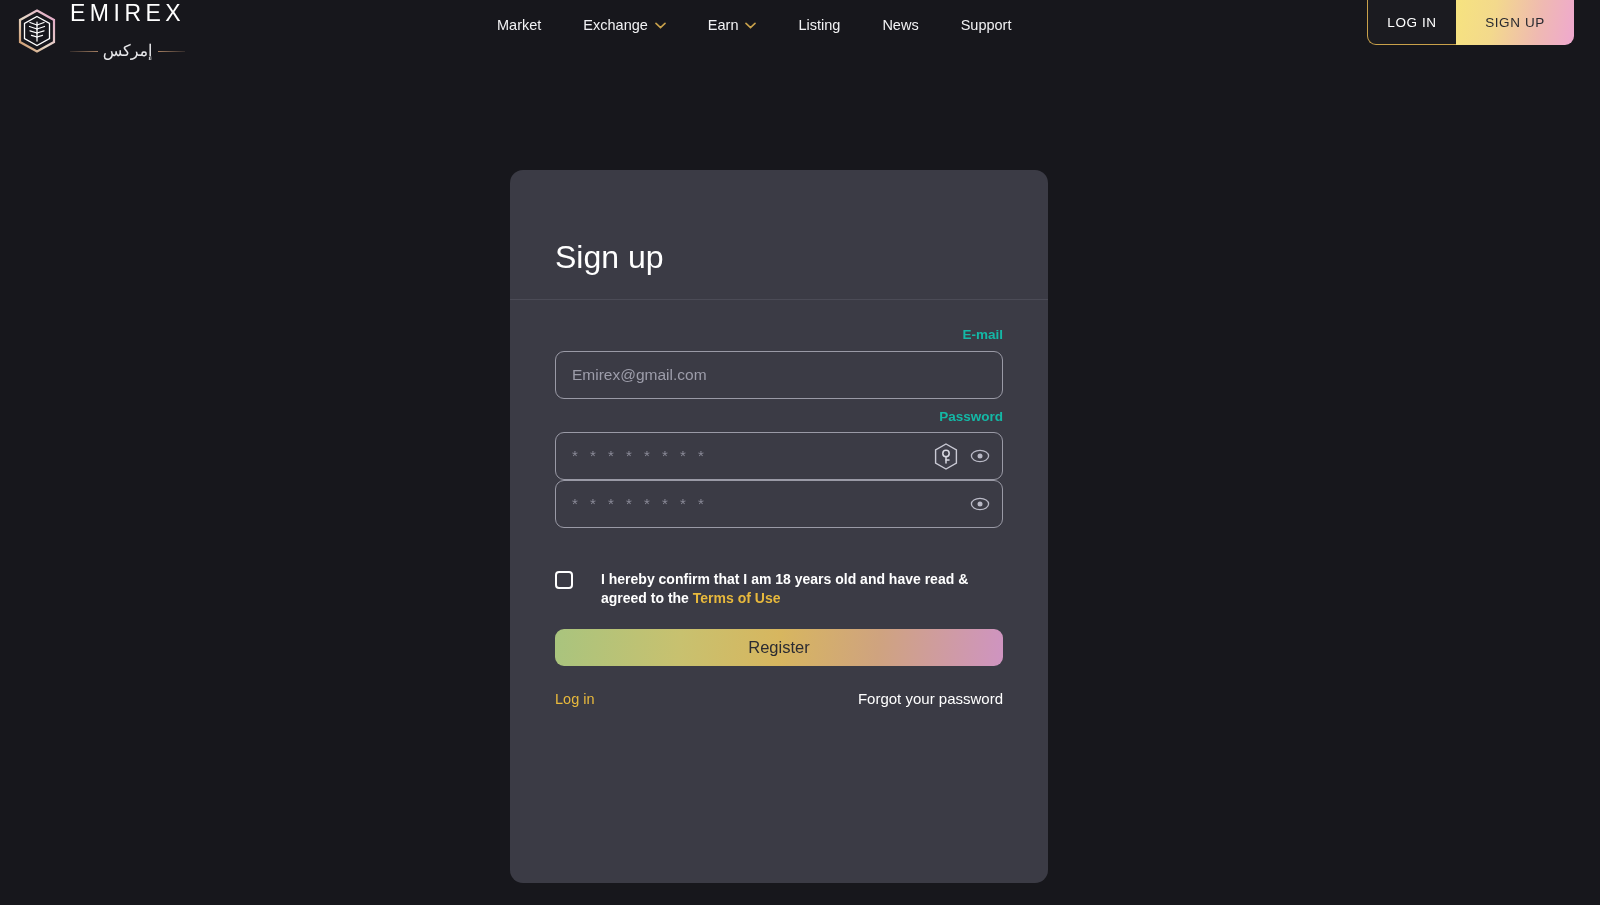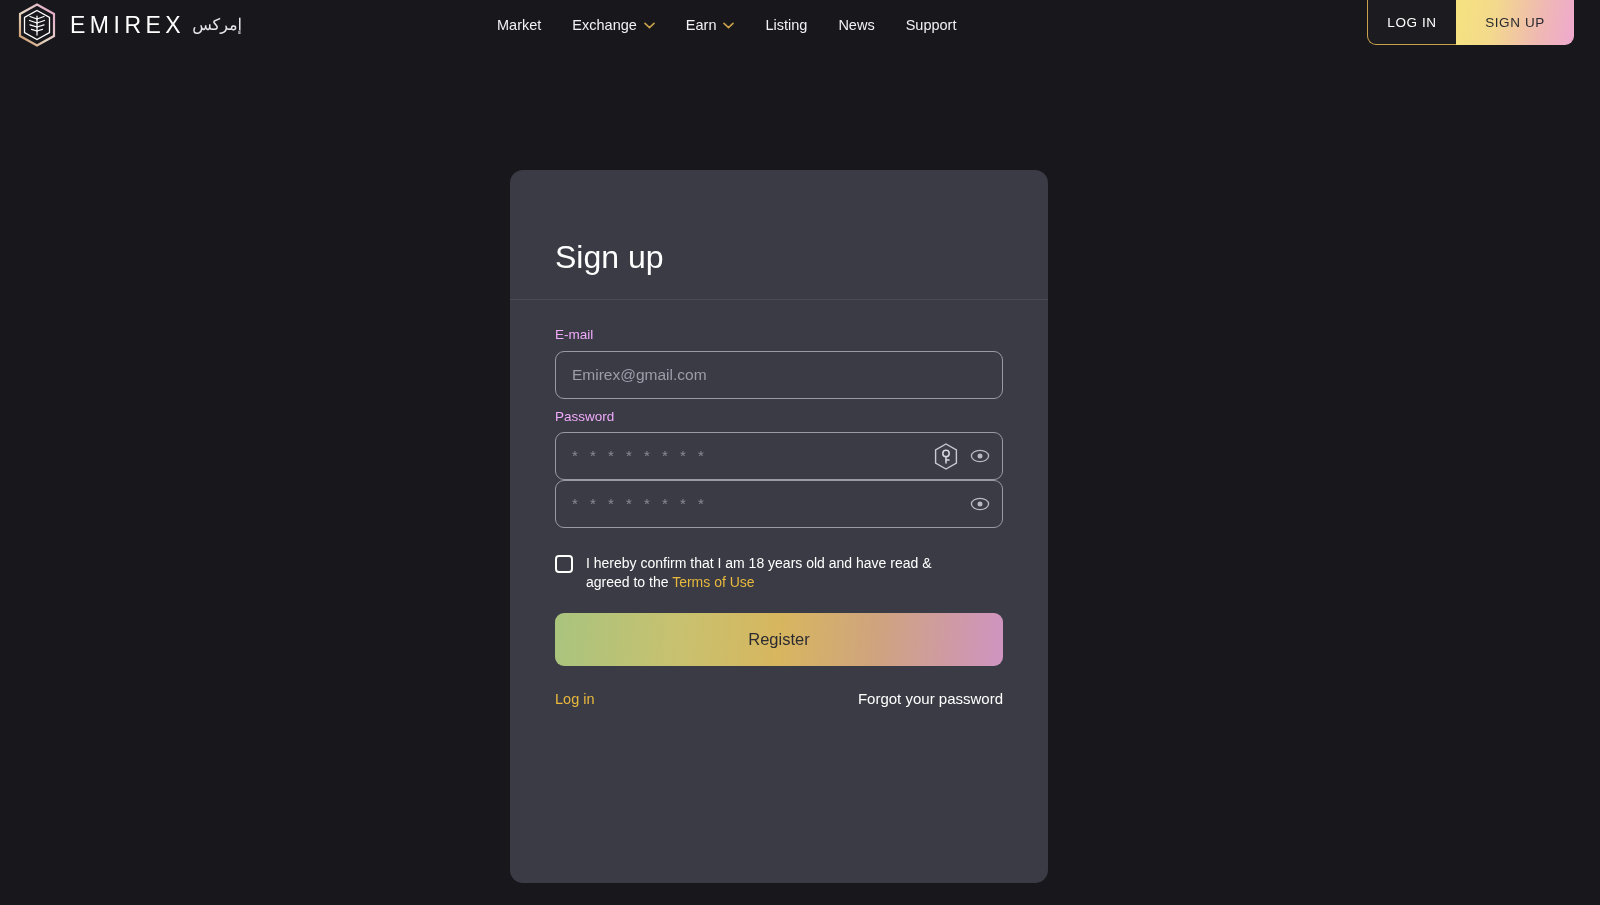--- a/index.html
+++ b/index.html
@@ -26,23 +26,23 @@
     position: absolute;
     left: 14px;
     top: 2px;
     display: flex;
     align-items: center;
     gap: 10px;
   }
   .logo-mark { width: 46px; height: 46px; display: block; }
   .logo-text-block {
     display: flex;
-    flex-direction: row;
-    align-items: center;
-    gap: 2px;
+    flex-direction: column;
+    align-items: center;
+    gap: 18px;
   }
   .logo-word {
     font-size: 23px;
     letter-spacing: 4.5px;
     color: #ffffff;
     font-weight: 400;
     line-height: 1;
     font-family: "Liberation Sans", sans-serif;
   }
   .logo-sub {
@@ -66,21 +66,21 @@
     white-space: nowrap;
   }
 
   .nav {
     position: absolute;
     left: 497px;
     top: 0;
     height: 50px;
     display: flex;
     align-items: center;
-    gap: 31px;
+    gap: 42px;
   }
   .nav-item {
     display: flex;
     align-items: center;
     gap: 7px;
     font-size: 14.5px;
     color: #f2f2f4;
     cursor: pointer;
     line-height: 1;
   }
@@ -154,24 +154,25 @@
     color: #ffffff;
     font-weight: 400;
     line-height: 1;
   }
   .card-body {
     padding: 28px 45px 0 45px;
   }
 
   .field-label {
     font-size: 13.5px;
-    color: #f0abfc;
-    font-weight: 400;
+    color: #14b8a6;
+    font-weight: 700;
     margin-bottom: 9px;
     line-height: 1;
+    text-align: right;
   }
   .field-label.pw { margin-top: 11px; }
 
   .input-shell {
     position: relative;
     height: 48px;
     border: 1px solid #9a9aa6;
     border-radius: 9px;
     background: transparent;
     display: flex;
@@ -198,22 +199,23 @@
     align-items: center;
     gap: 12px;
   }
   .key-badge { width: 24px; height: 27px; display: block; cursor: pointer; }
   .eye-icon { width: 20px; height: 14px; display: block; cursor: pointer; }
 
   
   .consent {
     display: flex;
     align-items: flex-start;
-    gap: 13px;
-    margin-top: 26px;
+    gap: 28px;
+    margin-top: 42px;
+    font-weight: bold;
   }
   .checkbox {
     width: 18px;
     height: 18px;
     border: 2px solid #ffffff;
     border-radius: 4px;
     background: transparent;
     flex-shrink: 0;
     margin-top: 1px;
     cursor: pointer;
@@ -222,21 +224,21 @@
     font-size: 14px;
     color: #ffffff;
     line-height: 1.33;
     max-width: 390px;
   }
   .terms-link { color: #e8b93c; cursor: pointer; }
 
   .register-btn {
     margin-top: 22px;
     width: 100%;
-    height: 53px;
+    height: 37px;
     border: none;
     border-radius: 9px;
     background: linear-gradient(95deg, #a9c47e 0%, #c8c16f 28%, #d7b65f 50%, #cfa37f 72%, #cf94c1 100%);
     color: #2b2b31;
     font-size: 16.5px;
     font-family: "Liberation Sans", sans-serif;
     cursor: pointer;
   }
 
   .bottom-links {

